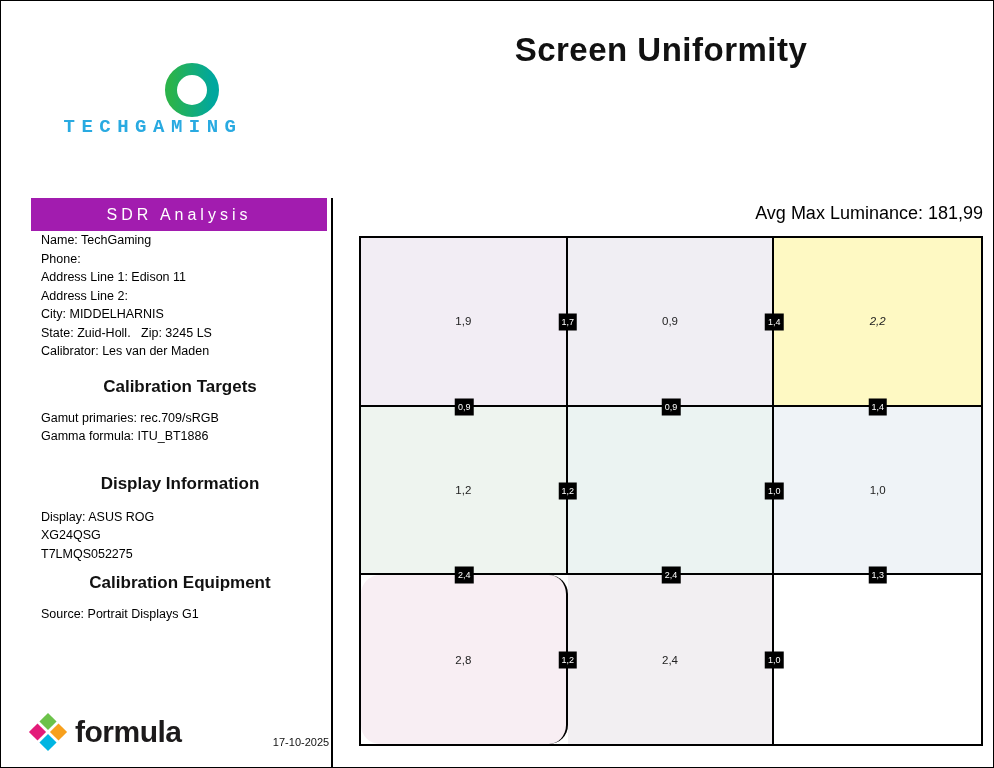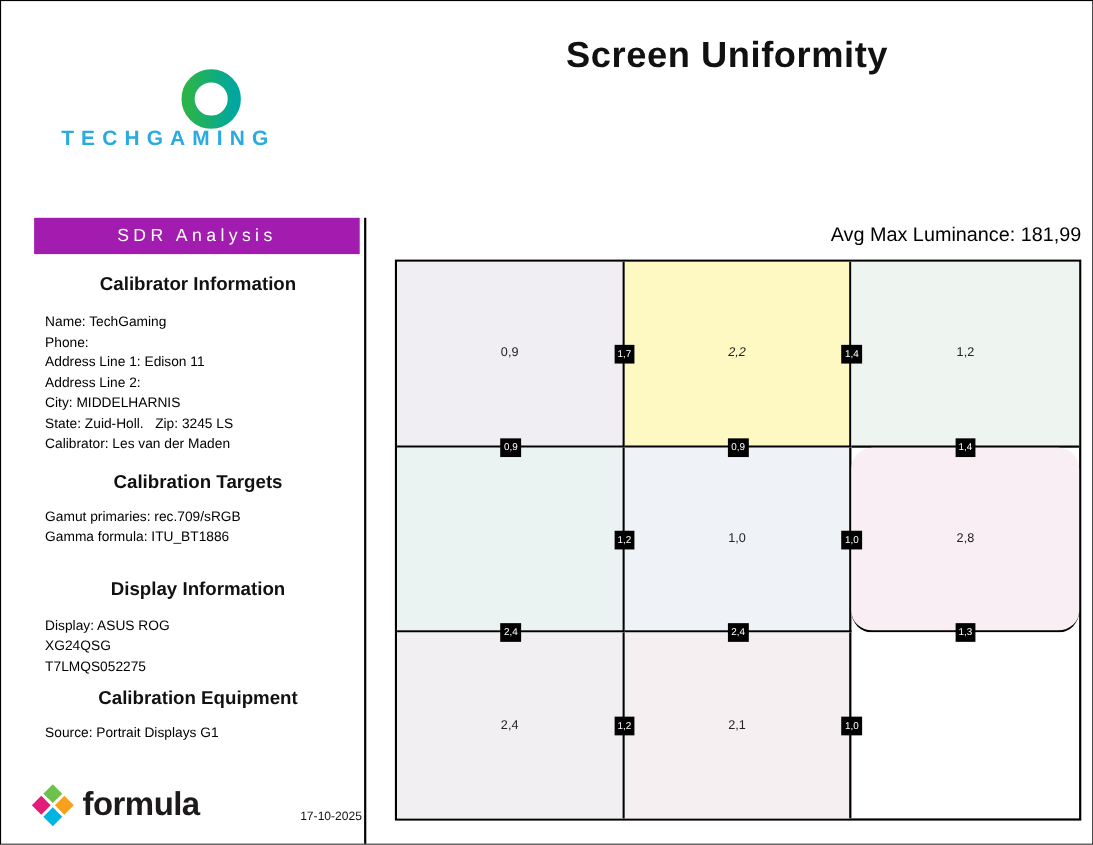--- a/index.html
+++ b/index.html
@@ -6,21 +6,21 @@
   .page {
     position:relative; width:994px; height:768px; background:#fff;
     border:1px solid #000; box-sizing:border-box; overflow:hidden;
     font-family:"Liberation Sans", sans-serif; color:#000;
   }
   .title {
     position:absolute; top:30px; left:340px; right:12px;
     text-align:center; font-size:33px; font-weight:700; color:#111;
     letter-spacing:0.5px;
   }
-  .tg-logo { position:absolute; left:45px; top:55px; width:215px; height:85px; }
+  .tg-logo { position:absolute; left:45px; top:55px; width:215px; height:85px;font-family:Liberation Mono, monospace; }
   .sdr-bar {
     position:absolute; left:30px; top:197px; width:296px; height:33px;
     background:#a21caf; color:#fff; font-size:16px; letter-spacing:4px;
     display:flex; align-items:center; justify-content:center;
   }
   .divider-v { position:absolute; left:330px; top:197px; width:2px; height:570px; background:#000; }
   .sidebar { position:absolute; left:30px; top:230px; width:298px; }
   .sec-h { text-align:center; font-size:17px; font-weight:bold; color:#111; }
   .sec-h.m1 { margin:18px 0 14px 0; }
   .sec-h.m2 { margin:16px 0 12px 0; }
@@ -75,21 +75,20 @@
       </g>
       <text x="107" y="76" text-anchor="middle" font-size="19" font-weight="bold" letter-spacing="6.5" fill="#29aae1">TECHGAMING</text>
     </svg>
   </div>
 
   <div class="sdr-bar">SDR Analysis</div>
   <div class="divider-v"></div>
 
   <div class="sidebar">
     <div>
-      <div class="sec-h m1">Calibrator Information</div>
       <div class="sec-line">Name: TechGaming</div>
       <div class="sec-line">Phone:</div>
       <div class="sec-line">Address Line 1: Edison 11</div>
       <div class="sec-line">Address Line 2:</div>
       <div class="sec-line">City: MIDDELHARNIS</div>
       <div class="sec-line">State: Zuid-Holl.&nbsp;&nbsp;&nbsp;Zip: 3245 LS</div>
       <div class="sec-line">Calibrator: Les van der Maden</div>
     </div>
     <div>
       <div class="sec-h m2">Calibration Targets</div>
@@ -104,43 +103,43 @@
     </div>
     <div>
       <div class="sec-h m4">Calibration Equipment</div>
       <div class="sec-line">Source: Portrait Displays G1</div>
     </div>
   </div>
 
   <div class="avg-label">Avg Max Luminance: 181,99</div>
 
   <div class="grid">
+    <div class="cell" style="background: rgb(242, 237, 244);">
+        <span>1,9</span>
+      </div>
     <div class="cell" style="background: rgb(240, 238, 243);">
         <span>0,9</span>
       </div>
     <div class="cell" style="background: #fef9c3; font-style: italic;">
         <span>2,2</span>
       </div>
     <div class="cell" style="background: rgb(238, 244, 239);">
         <span>1,2</span>
       </div>
     <div class="cell" style="background: rgb(235, 243, 242);">
         <span></span>
       </div>
     <div class="cell" style="background: rgb(239, 243, 247);">
         <span>1,0</span>
       </div>
     <div class="cell" style="background: rgb(248, 238, 243); border-radius: 19px;">
         <span>2,8</span>
       </div>
     <div class="cell" style="background: rgb(242, 239, 242);">
         <span>2,4</span>
-      </div>
-    <div class="cell" style="background: rgb(246, 239, 242);">
-        <span>2,1</span>
       </div>
 
     <div class="badge" style="left:33.333%; top:16.667%;">1,7</div>
     <div class="badge" style="left:66.667%; top:16.667%;">1,4</div>
     <div class="badge" style="left:33.333%; top:50%;">1,2</div>
     <div class="badge" style="left:66.667%; top:50%;">1,0</div>
     <div class="badge" style="left:33.333%; top:83.333%;">1,2</div>
     <div class="badge" style="left:66.667%; top:83.333%;">1,0</div>
 
     <div class="badge" style="left:16.667%; top:33.333%;">0,9</div>

